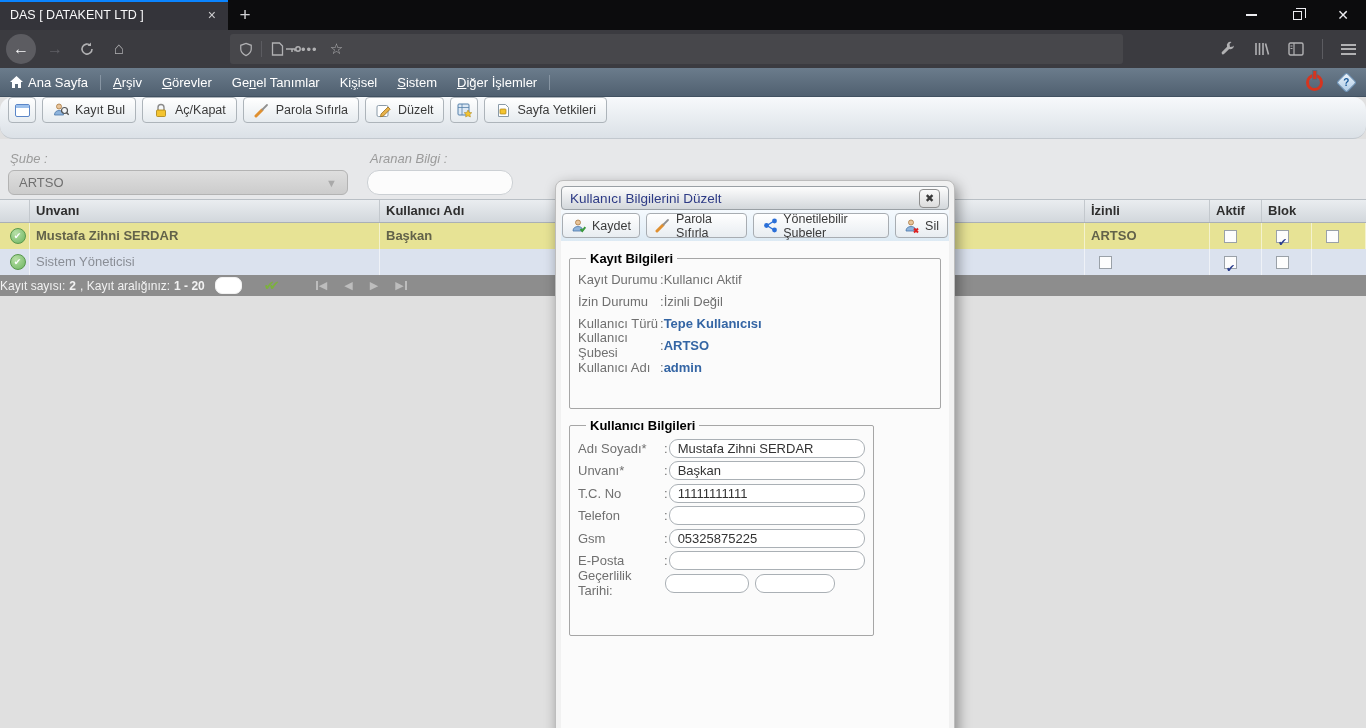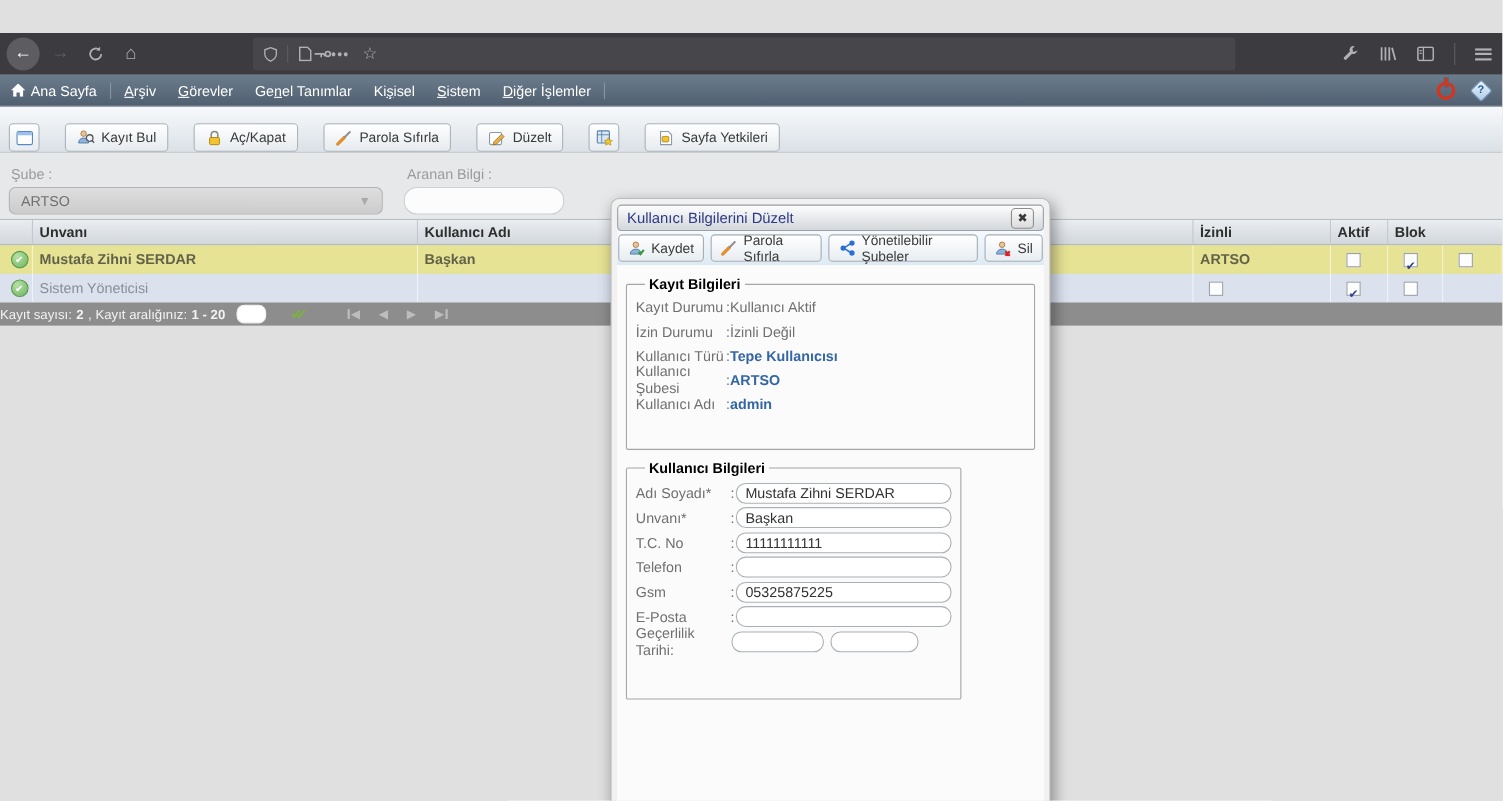--- a/index.html
+++ b/index.html
@@ -42,29 +42,29 @@
   .menu-item { display:flex; align-items:center; gap:5px; padding:0 10px; height:100%; cursor:default; }
   .menu-sep { width:1px; height:15px; background:#8795a3; margin:0 2px; }
   .menu-item .u { text-decoration:underline; }
   .menubar-right { margin-left:auto; display:flex; align-items:center; gap:16px; padding-right:12px; }
   .power { width:17px; height:17px; border:3.5px solid #d5351f; border-radius:50%; position:relative; }
   .power::after { content:""; position:absolute; top:-6px; left:50%; transform:translateX(-50%); width:3.5px; height:8px; background:#d5351f; box-shadow:0 0 0 1px rgba(86,103,119,.9); }
   .help { width:15px; height:15px; transform:rotate(45deg); background:linear-gradient(135deg,#ecf4fb,#aecbe6); border:1px solid #6f94b8; border-radius:3px; display:flex; align-items:center; justify-content:center; }
   .help span { transform:rotate(-45deg); color:#1a5a9a; font-weight:bold; font-size:10px; }
 
   
-  .apptoolbar { position:absolute; left:0; top:97px; width:1366px; height:42px; background:linear-gradient(#f7f9fb,#dbe1e7); border-bottom:1px solid #c2c8ce; display:flex; align-items:flex-end; padding-left:8px; gap:23px; }
+  .apptoolbar { position:absolute; left:0; top:97px; width:1366px; height:42px; background:linear-gradient(#f7f9fb,#dbe1e7); border-bottom:1px solid #c2c8ce; display:flex; align-items:flex-start; padding-left:8px; gap:6px;border-radius:13px; }
   .tbtn { height:26px; border:1px solid #adb4ba; border-radius:4px; background:linear-gradient(#ffffff,#e6ebef); display:flex; align-items:center; gap:6px; padding:0 10px; font-size:12.5px; color:#3a3a3a; cursor:default; }
   .tbtn.icon-only { width:28px; padding:0; justify-content:center; }
   .win-ic { width:15px; height:13px; border:1.5px solid #5b86c8; border-radius:2px; background:#fff; position:relative; }
   .win-ic::before { content:""; position:absolute; left:0; right:0; top:0; height:3px; background:#9cc0ec; }
 
   
   .filterbar { position:absolute; left:0; top:139px; width:1366px; height:60px; background:#e7e8ea; }
-  .flabel { position:absolute; font-size:13px; color:#9b9b9b; }
+  .flabel { position:absolute; font-size:13px; color:#9b9b9b;font-style:italic; }
   .sube-dd { position:absolute; left:8px; top:31px; width:340px; height:25px; border:1px solid #b3b3b3; border-radius:6px; background:linear-gradient(#dedede,#cccccc); color:#707070; font-size:13px; display:flex; align-items:center; padding:0 10px; }
   .sube-dd .chev { margin-left:auto; color:#a9a9a9; font-size:11px; }
   .aranan-inp { position:absolute; left:367px; top:31px; width:146px; height:25px; border:1px solid #ccd0d4; border-radius:12px; background:#fcfcfc; padding:0 10px; font-size:13px; color:#333; font-family:inherit; outline:none; }
 
   
   .grid { position:absolute; left:0; top:199px; width:1366px; }
   .grow { display:grid; grid-template-columns:30px 350px 500px 205px 125px 52px 50px 54px; }
   .ghead { height:24px; background:linear-gradient(#eaedf0,#d2d7dc); border-top:1px solid #b9bfc5; border-bottom:1px solid #aab0b6; }
   .hc { font-size:13px; font-weight:bold; color:#2e2e2e; line-height:22px; padding-left:6px; border-right:1px solid #c3c8cd; white-space:nowrap; overflow:hidden; }
   .hc:last-child { border-right:none; }
@@ -116,20 +116,40 @@
   .f-inp.date1 { width:84px; } .f-inp.date2 { width:80px; margin-left:6px; }
 
   
   .isvg { display:inline-flex; width:16px; height:16px; align-items:center; justify-content:center; flex:none; }
 </style>
 </head>
 <body>
 
 <div class="stage">
 
+  <div class="tabbar">
+    <div class="tab">
+      <span class="tab-title">DAS [ DATAKENT LTD ]</span>
+      <span class="tab-close">×</span>
+    </div>
+    <div class="newtab">
+        <span>+</span>
+      </div>
+    <div class="winctl">
+      <div class="winbtn">
+          <span class="ic-min"></span>
+        </div>
+      <div class="winbtn">
+          <span class="ic-restore"></span>
+        </div>
+      <div class="winbtn">
+          <span class="ic-close">✕</span>
+        </div>
+    </div>
+  </div>
 
   <div class="navbar">
     <div class="navbtn backbtn">
         <span>←</span>
       </div>
     <div class="navbtn fwdbtn">
         <span>→</span>
       </div>
     <div class="navbtn rldbtn">
       <span class="isvg">

